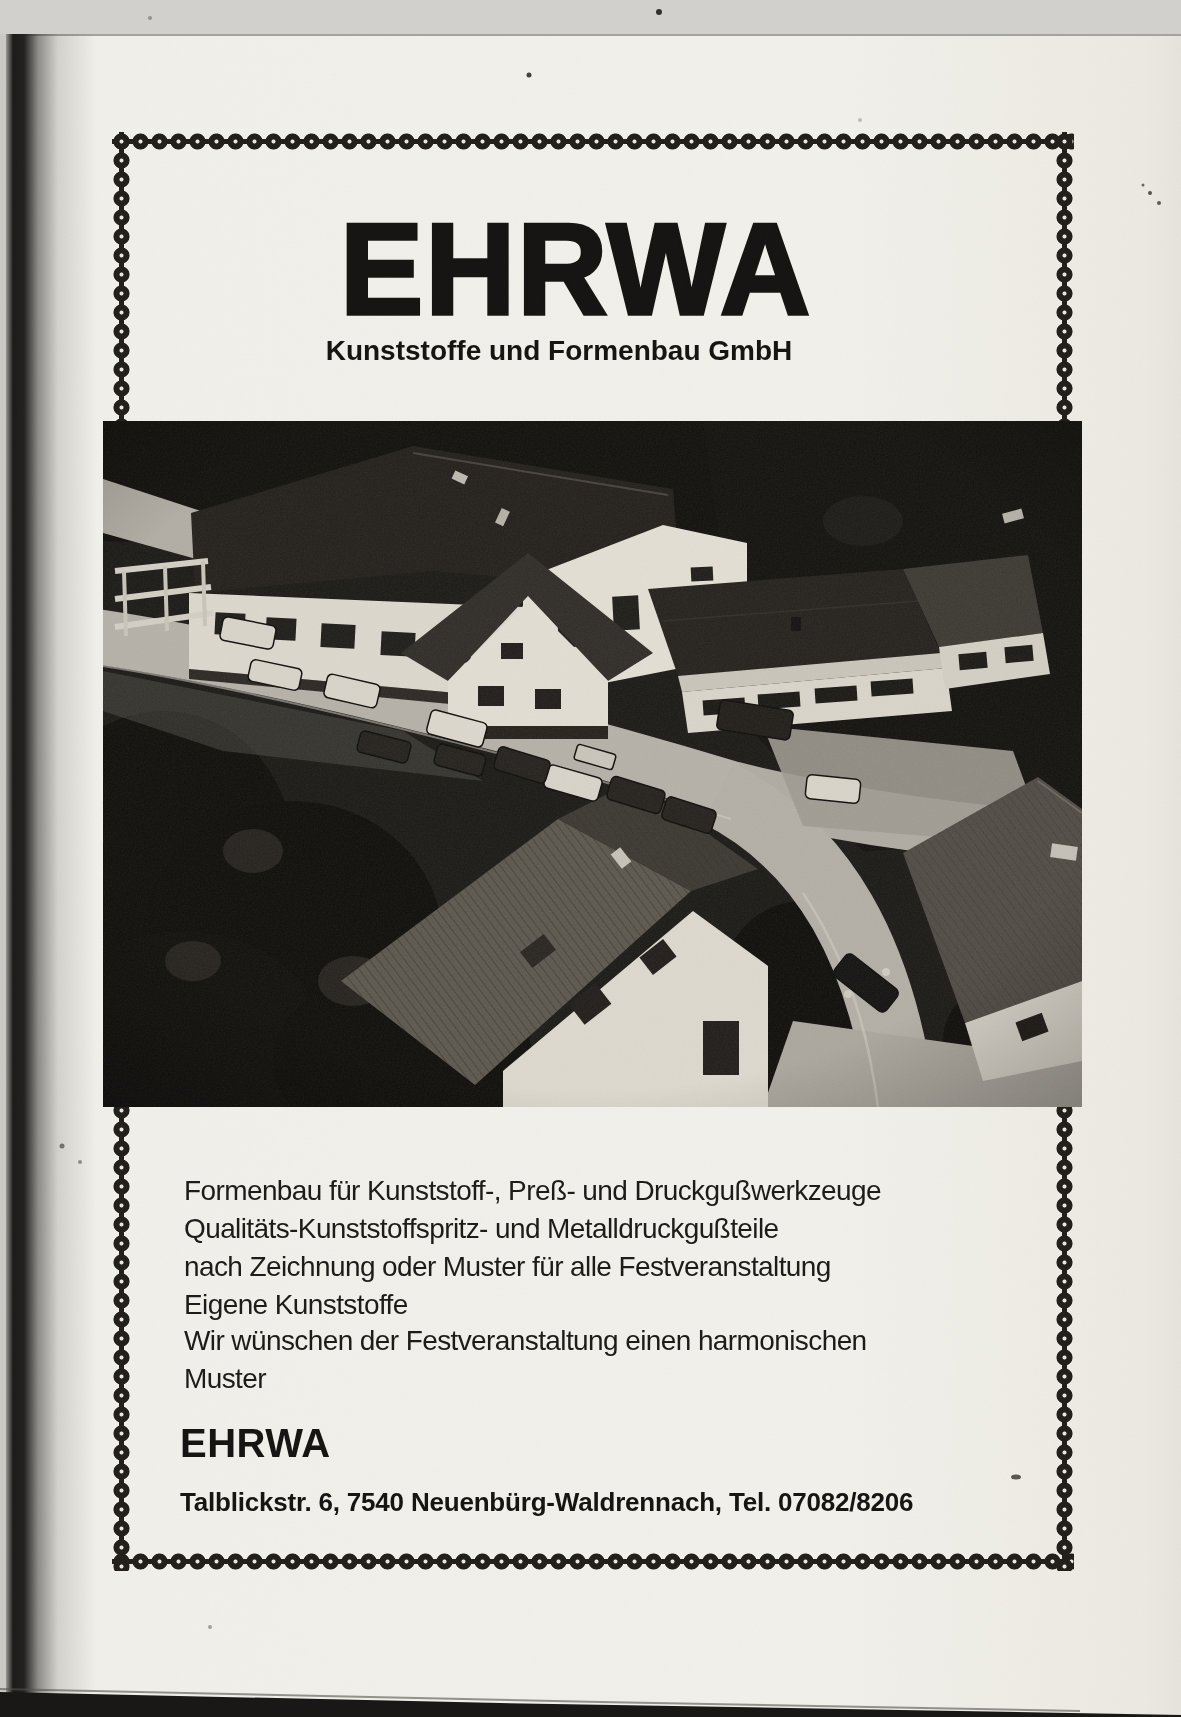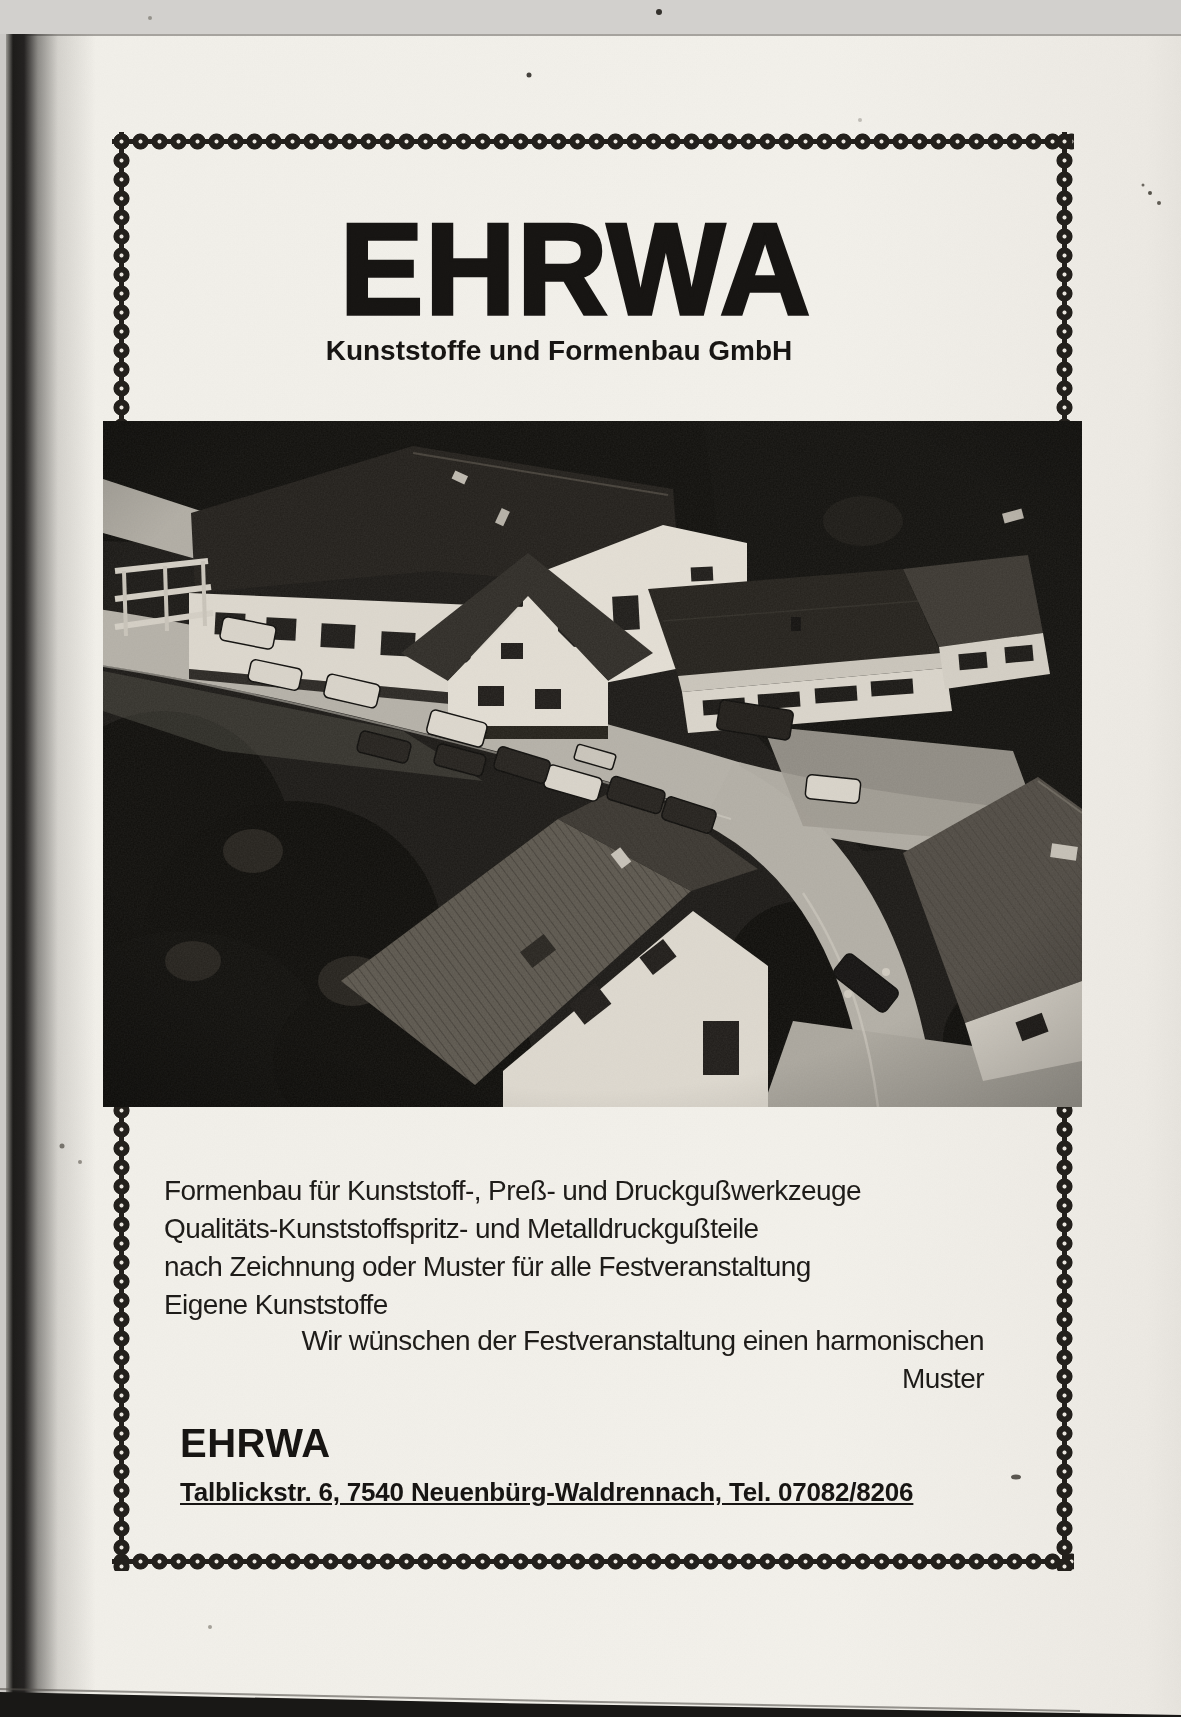--- a/index.html
+++ b/index.html
@@ -53,25 +53,25 @@
   .header{left:122px;top:204px;width:948px;text-align:center;z-index:3;color:#161412;padding-right:40px;box-sizing:border-box;}
   .logo{
     font-size:130px;line-height:130px;font-weight:bold;letter-spacing:2px;
     transform:scaleX(.96);transform-origin:50% 50%;
     -webkit-text-stroke:3.5px #161412;
   }
   .subtitle{font-size:28px;line-height:34px;font-weight:bold;margin-right:34px;}
   
   .photo{left:103px;top:421px;width:979px;height:686px;z-index:4;display:block;}
   
-  .bodytext,.greeting{left:164px;top:1172px;width:820px;font-size:28px;line-height:38px;letter-spacing:-0.6px;color:#1d1b18;z-index:5;}
-  .greeting{top:1322px;text-align:right;}
+  .bodytext,.greeting{left:184px;top:1172px;width:820px;font-size:28px;line-height:38px;letter-spacing:-0.6px;color:#1d1b18;z-index:5;}
+  .greeting{top:1322px;}
   .company{left:180px;top:1420px;width:830px;color:#161412;z-index:5;}
   .cname{font-size:40px;line-height:46px;font-weight:bold;letter-spacing:.5px;}
-  .caddr{font-size:26px;line-height:32px;font-weight:bold;letter-spacing:-0.2px;margin-top:10px;text-decoration:underline;}
+  .caddr{font-size:26px;line-height:32px;font-weight:bold;letter-spacing:-0.2px;margin-top:20px;}
   
   .artifacts{left:0;top:0;width:1181px;height:1717px;z-index:7;pointer-events:none;}
 </style>
 </head>
 <body>
 
 <div class="abs scanner-bed"></div>
 <div class="abs page"></div>
 
 <div class="abs chain chain-h chain-top"></div>

